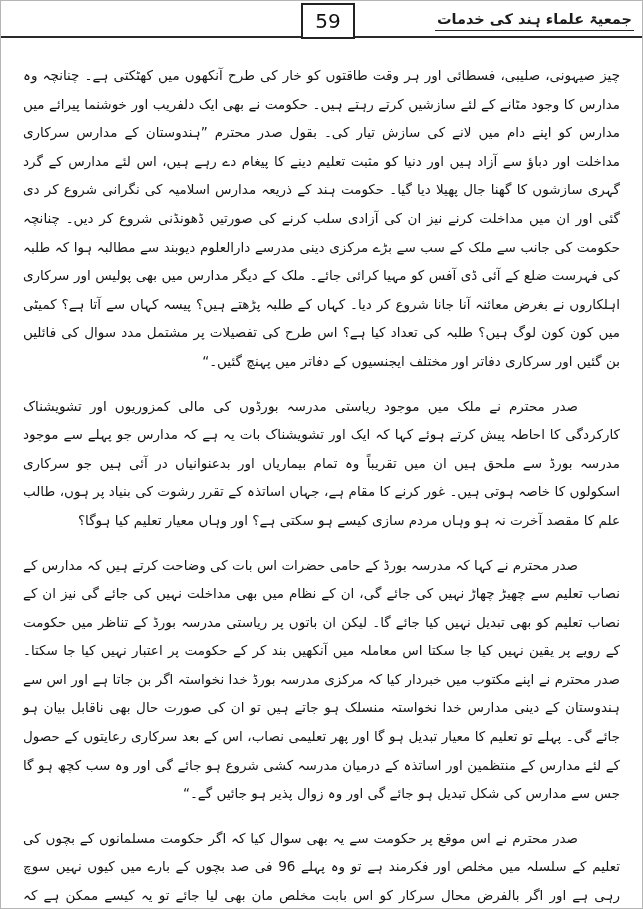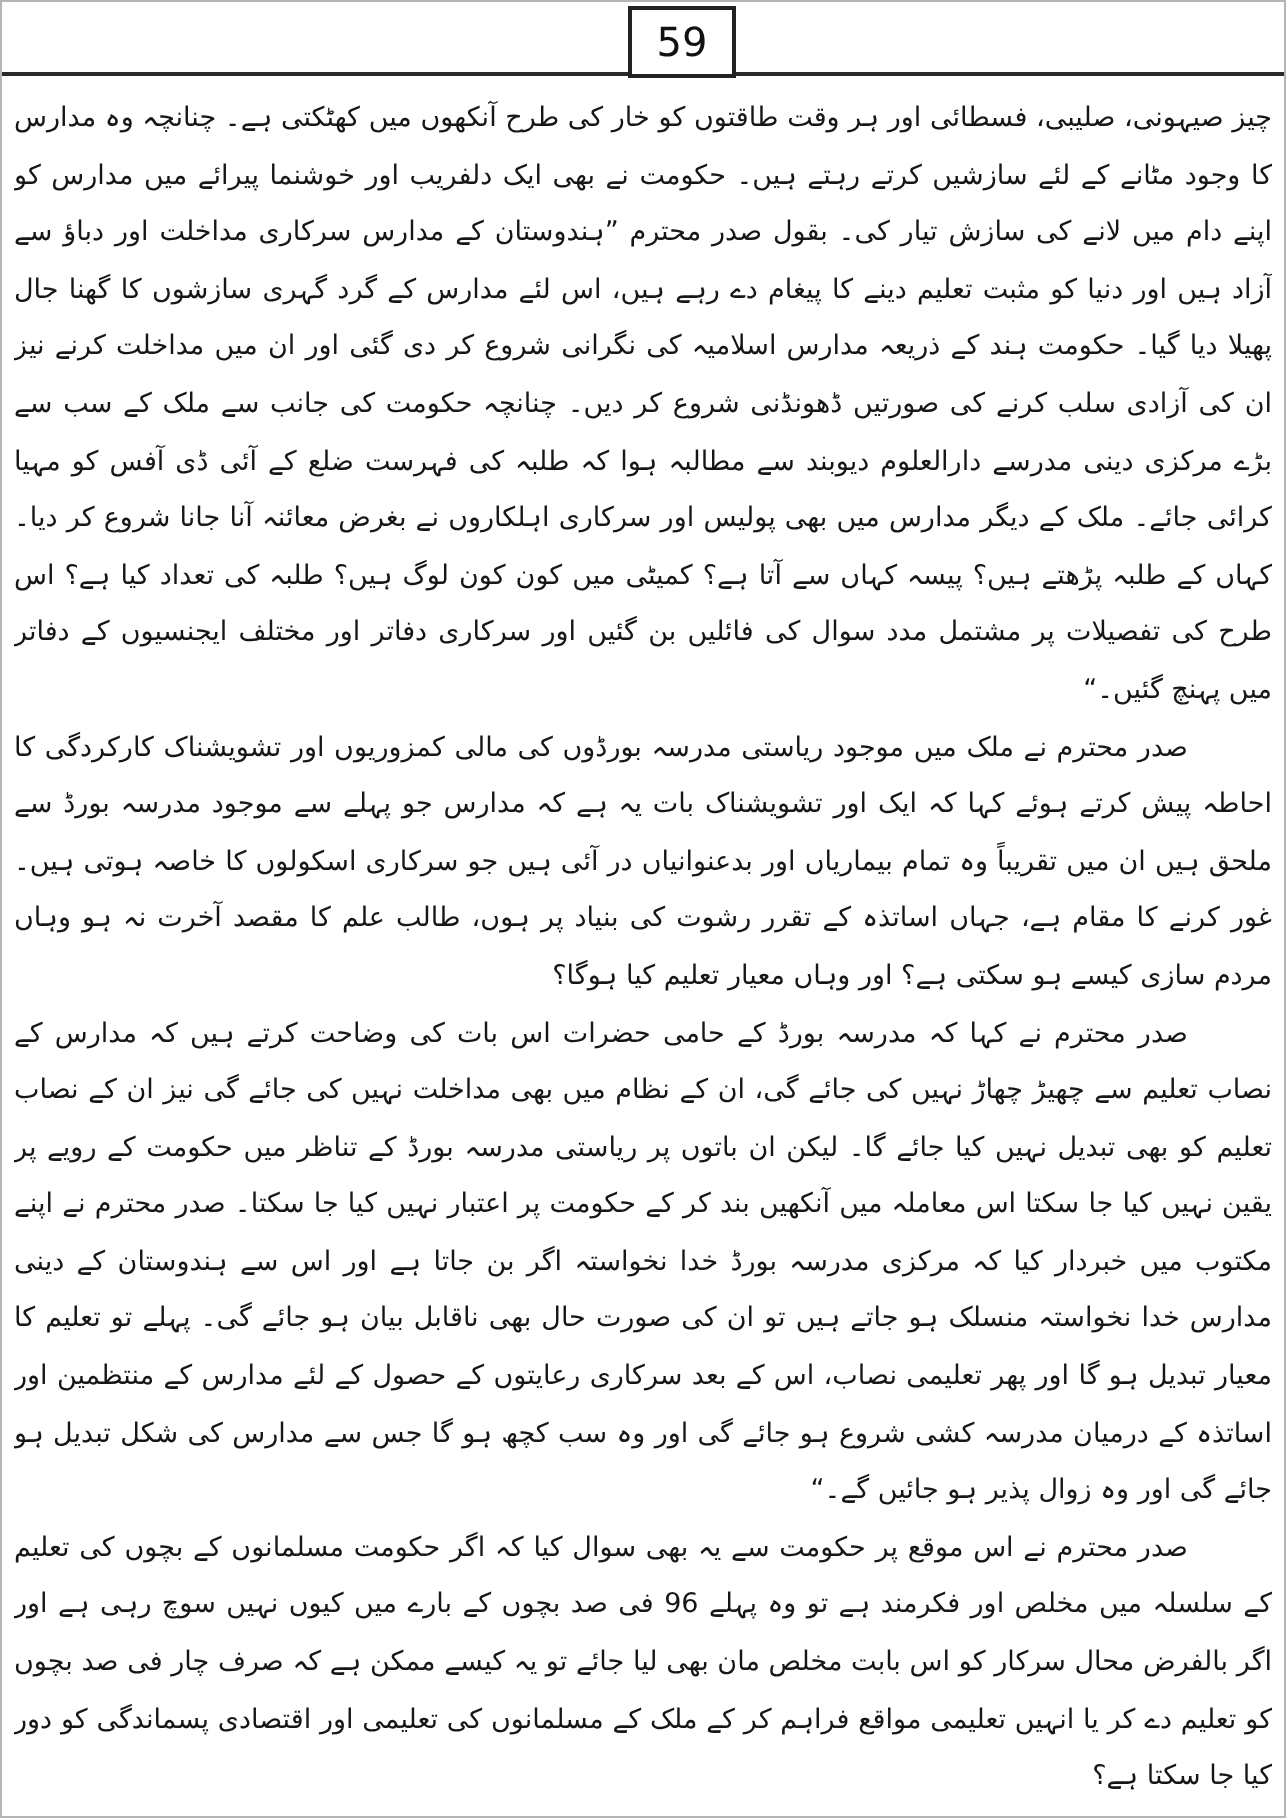--- a/index.html
+++ b/index.html
@@ -25,53 +25,54 @@
     font-size:14.5px;font-weight:bold;color:#1c1c1c;
     letter-spacing:1px;
     border-bottom:1px solid #2a2a2a;
     padding:0 2px 3px 2px;
   }
   .chapter-title{
     position:absolute;top:8px;left:8px;
     font-size:15px;font-style:italic;font-weight:bold;color:#1c1c1c;
   }
   .page-number-box{
-    position:absolute;top:2px;left:313px;
+    position:absolute;top:2px;left:300px;
     width:50px;height:32px;
     border:2px solid #222222;
     background:#ffffff;
     display:flex;align-items:center;justify-content:center;
     font-size:20px;color:#111111;
     font-family:"DejaVu Sans", sans-serif;
     z-index:2;
   }
   
   .page-body{
     position:absolute;top:44px;right:6px;left:6px;bottom:0;
     color:#161616;
     font-size:13.5px;
     line-height:28.6px;
     text-align:justify;
     text-align-last:right;
     overflow:hidden;
   }
   .page-body p{
-    margin:0;
+    margin:16px;
     text-indent:0;
   }
   .page-body p.indented{
     text-indent:42px;
   }
 </style>
 </head>
 <body>
 
 <div class="scan-page">
 
   <div class="page-header">
+    <div class="book-title">جمعیۃ علماء ہند کی خدمات</div>
     <div class="page-number-box">
       <span>59</span>
     </div>
     <div class="header-rule"></div>
   </div>
 
   <div class="page-body">
     <p>چیز صیہونی، صلیبی، فسطائی اور ہر وقت طاقتوں کو خار کی طرح آنکھوں میں کھٹکتی ہے۔ چنانچہ وہ مدارس کا وجود مٹانے کے لئے سازشیں کرتے رہتے ہیں۔ حکومت نے بھی ایک دلفریب اور خوشنما پیرائے میں مدارس کو اپنے دام میں لانے کی سازش تیار کی۔ بقول صدر محترم ”ہندوستان کے مدارس سرکاری مداخلت اور دباؤ سے آزاد ہیں اور دنیا کو مثبت تعلیم دینے کا پیغام دے رہے ہیں، اس لئے مدارس کے گرد گہری سازشوں کا گھنا جال پھیلا دیا گیا۔ حکومت ہند کے ذریعہ مدارس اسلامیہ کی نگرانی شروع کر دی گئی اور ان میں مداخلت کرنے نیز ان کی آزادی سلب کرنے کی صورتیں ڈھونڈنی شروع کر دیں۔ چنانچہ حکومت کی جانب سے ملک کے سب سے بڑے مرکزی دینی مدرسے دارالعلوم دیوبند سے مطالبہ ہوا کہ طلبہ کی فہرست ضلع کے آئی ڈی آفس کو مہیا کرائی جائے۔ ملک کے دیگر مدارس میں بھی پولیس اور سرکاری اہلکاروں نے بغرض معائنہ آنا جانا شروع کر دیا۔ کہاں کے طلبہ پڑھتے ہیں؟ پیسہ کہاں سے آتا ہے؟ کمیٹی میں کون کون لوگ ہیں؟ طلبہ کی تعداد کیا ہے؟ اس طرح کی تفصیلات پر مشتمل مدد سوال کی فائلیں بن گئیں اور سرکاری دفاتر اور مختلف ایجنسیوں کے دفاتر میں پہنچ گئیں۔“</p>
     <p class="indented">صدر محترم نے ملک میں موجود ریاستی مدرسہ بورڈوں کی مالی کمزوریوں اور تشویشناک کارکردگی کا احاطہ پیش کرتے ہوئے کہا کہ ایک اور تشویشناک بات یہ ہے کہ مدارس جو پہلے سے موجود مدرسہ بورڈ سے ملحق ہیں ان میں تقریباً وہ تمام بیماریاں اور بدعنوانیاں در آئی ہیں جو سرکاری اسکولوں کا خاصہ ہوتی ہیں۔ غور کرنے کا مقام ہے، جہاں اساتذہ کے تقرر رشوت کی بنیاد پر ہوں، طالب علم کا مقصد آخرت نہ ہو وہاں مردم سازی کیسے ہو سکتی ہے؟ اور وہاں معیار تعلیم کیا ہوگا؟</p>
     <p class="indented">صدر محترم نے کہا کہ مدرسہ بورڈ کے حامی حضرات اس بات کی وضاحت کرتے ہیں کہ مدارس کے نصاب تعلیم سے چھیڑ چھاڑ نہیں کی جائے گی، ان کے نظام میں بھی مداخلت نہیں کی جائے گی نیز ان کے نصاب تعلیم کو بھی تبدیل نہیں کیا جائے گا۔ لیکن ان باتوں پر ریاستی مدرسہ بورڈ کے تناظر میں حکومت کے رویے پر یقین نہیں کیا جا سکتا اس معاملہ میں آنکھیں بند کر کے حکومت پر اعتبار نہیں کیا جا سکتا۔ صدر محترم نے اپنے مکتوب میں خبردار کیا کہ مرکزی مدرسہ بورڈ خدا نخواستہ اگر بن جاتا ہے اور اس سے ہندوستان کے دینی مدارس خدا نخواستہ منسلک ہو جاتے ہیں تو ان کی صورت حال بھی ناقابل بیان ہو جائے گی۔ پہلے تو تعلیم کا معیار تبدیل ہو گا اور پھر تعلیمی نصاب، اس کے بعد سرکاری رعایتوں کے حصول کے لئے مدارس کے منتظمین اور اساتذہ کے درمیان مدرسہ کشی شروع ہو جائے گی اور وہ سب کچھ ہو گا جس سے مدارس کی شکل تبدیل ہو جائے گی اور وہ زوال پذیر ہو جائیں گے۔“</p>

